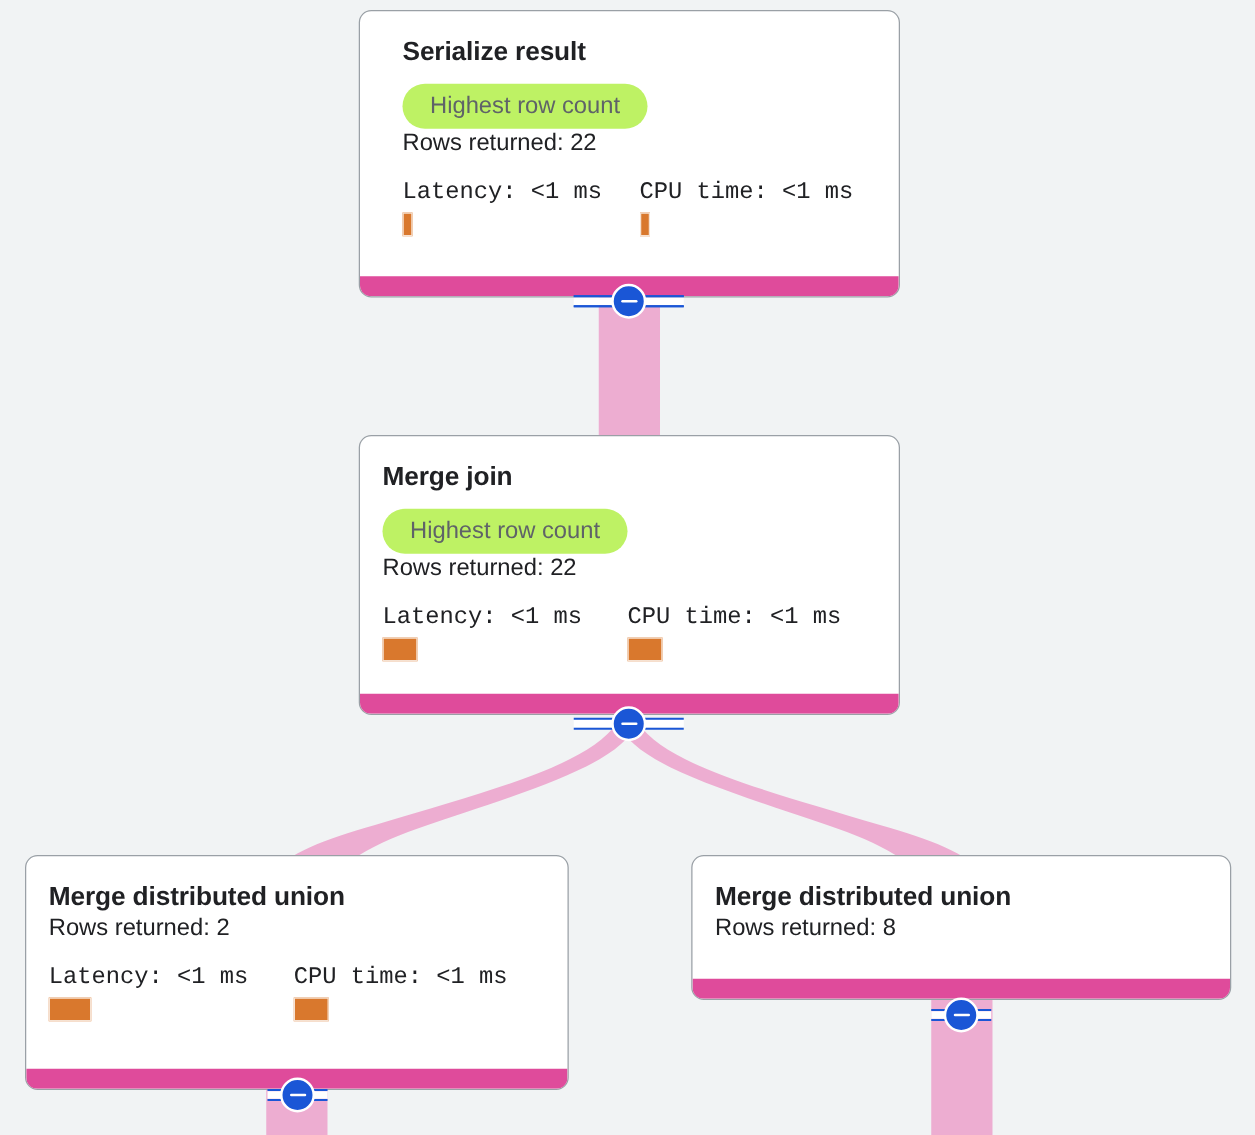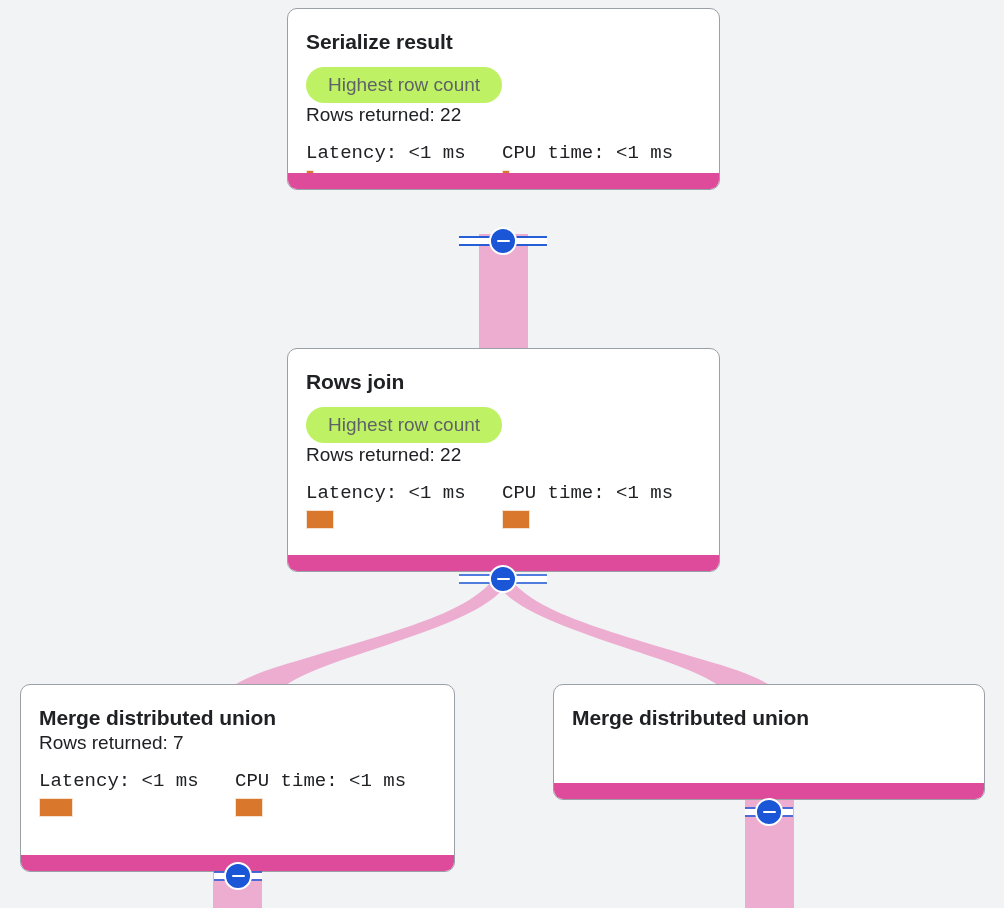--- a/index.html
+++ b/index.html
@@ -145,79 +145,80 @@
              L 736 700
              C 714 676, 674 664, 632 650
              C 554 624, 506 606, 494 578
              Z"></path>
 
     <rect x="213" y="872" width="49" height="36" fill="#EDADD1"></rect>
 
     <rect x="745" y="800" width="49" height="108" fill="#EDADD1"></rect>
   </svg>
 
-  <div class="node" id="node-0" style="left:287px; top:8px; width:433px; height:182px;">
+  <div class="node" id="node-0" style="left:287px; top:8px; width:433px; height:230px;padding-left:16px;">
     <div class="node-body">
       <div class="node-title">Serialize result</div>
       <div class="badge">Highest row count</div>
       <div class="rows">Rows returned: 22</div>
       <div class="metrics">
         <div class="metric">
           <div class="metric-label">Latency: &lt;1 ms</div>
           <div class="metric-bar" style="width:6px;"></div>
         </div>
         <div class="metric">
           <div class="metric-label">CPU time: &lt;1 ms</div>
           <div class="metric-bar" style="width:6px;"></div>
         </div>
       </div>
     </div>
     <div class="node-bar"></div>
   </div>
 
   <div class="node" id="node-1" style="left:287px; top:348px; width:433px; height:224px;">
     <div class="node-body">
-      <div class="node-title">Rows join</div>
+      <div class="node-title">Merge join</div>
       <div class="badge">Highest row count</div>
       <div class="rows">Rows returned: 22</div>
       <div class="metrics">
         <div class="metric">
           <div class="metric-label">Latency: &lt;1 ms</div>
           <div class="metric-bar" style="width:26px;"></div>
         </div>
         <div class="metric">
           <div class="metric-label">CPU time: &lt;1 ms</div>
           <div class="metric-bar" style="width:26px;"></div>
         </div>
       </div>
     </div>
     <div class="node-bar"></div>
   </div>
 
   <div class="node" id="node-2" style="left:20px; top:684px; width:435px; height:188px;">
     <div class="node-body">
       <div class="node-title">Merge distributed union</div>
-      <div class="rows">Rows returned: 7</div>
+      <div class="rows">Rows returned: 2</div>
       <div class="metrics">
         <div class="metric">
           <div class="metric-label">Latency: &lt;1 ms</div>
           <div class="metric-bar" style="width:32px;"></div>
         </div>
         <div class="metric">
           <div class="metric-label">CPU time: &lt;1 ms</div>
           <div class="metric-bar" style="width:26px;"></div>
         </div>
       </div>
     </div>
     <div class="node-bar"></div>
   </div>
 
   <div class="node" id="node-3" style="left:553px; top:684px; width:432px; height:116px;">
     <div class="node-body">
       <div class="node-title">Merge distributed union</div>
+      <div class="rows">Rows returned: 8</div>
     </div>
     <div class="node-bar"></div>
   </div>
 
   <div class="handle" style="left:503px; top:241px;">
     <svg class="rails" viewBox="0 0 96 30">
       <line x1="4" y1="11" x2="92" y2="11" stroke="#1A56D6" stroke-width="1.6"></line>
       <line x1="4" y1="19" x2="92" y2="19" stroke="#1A56D6" stroke-width="1.6"></line>
       <rect x="4" y="12" width="88" height="6" fill="#FFFFFF"></rect>
       <line x1="4" y1="11" x2="92" y2="11" stroke="#1A56D6" stroke-width="1.6"></line>

